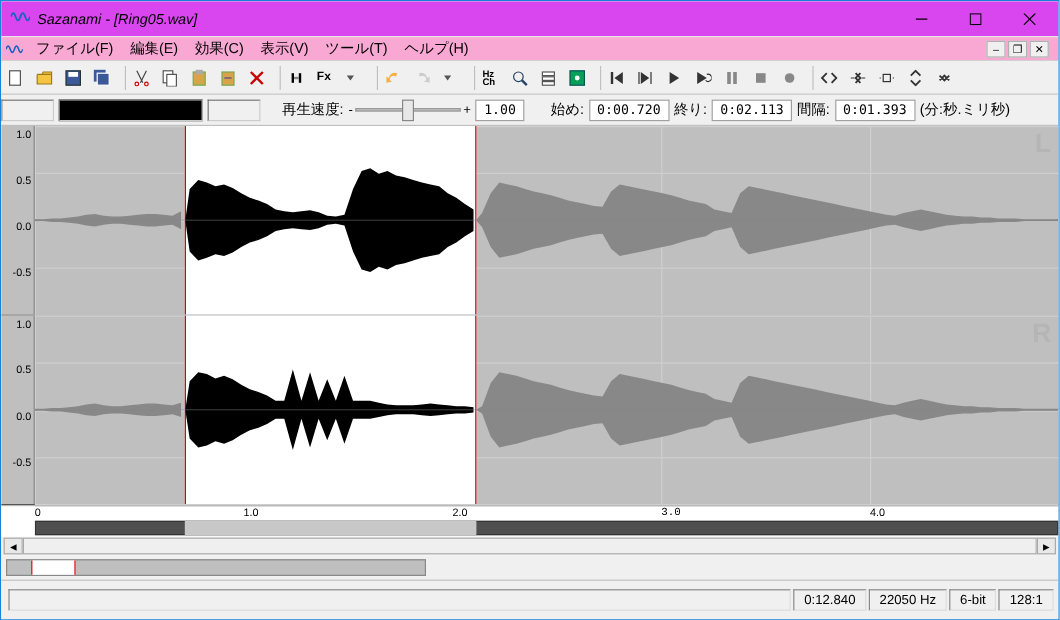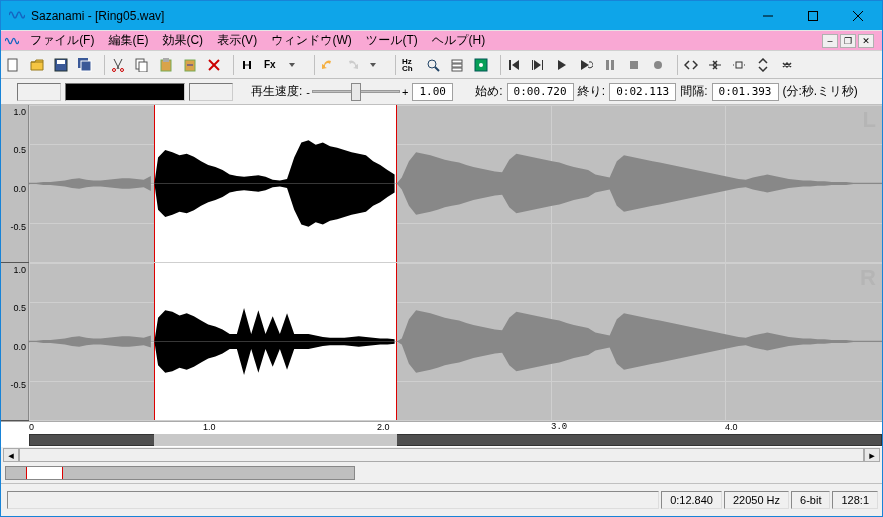--- a/index.html
+++ b/index.html
@@ -1,29 +1,29 @@
 <!DOCTYPE html>
 <html><head>
 <meta charset="utf-8">
 <style>
 * { margin: 0; padding: 0; box-sizing: border-box; }
 body { font-family: "Meiryo", "MS Gothic", sans-serif; font-size: 11px; background: #fff; width: 883px; height: 517px; overflow: hidden; border: 1px solid #1883d7; display: flex; flex-direction: column; }
-.titlebar { height: 30px; background: #0ea5e9; display: flex; align-items: center; padding: 0 2px 0 8px; border-bottom: 1px solid #e5e5e5; }
+.titlebar { height: 30px; background: #d946ef; display: flex; align-items: center; padding: 0 2px 0 8px; border-bottom: 1px solid #e5e5e5; font-style: italic; }
 .titlebar .appicon svg { width: 16px; height: 16px; }
 .titlebar .title { margin-left: 6px; font-size: 12px; color: #000; flex: 1; }
 .titlebar .winbtn { width: 45px; height: 29px; display: flex; align-items: center; justify-content: center; color: #000; cursor: default; }
 .menubar { height: 20px; display: flex; align-items: center; padding: 0 4px; background: #f9a8d4; border-bottom: 1px solid #d0d0d0; }
 .menubar .appicon { margin-right: 4px; display: flex; }
 .menu-item { padding: 2px 7px; cursor: default; font-size: 12px; }
 .mdi-controls { margin-left: auto; display: flex; gap: 2px; padding-right: 4px;}
 .mdi-btn { width: 16px; height: 14px; display:flex; align-items:center; justify-content:center; border:1px solid #b0b0b0; background:#f0f0f0; font-size:9px; cursor:default;}
 .toolbar { height: 28px; background: #f0f0f0; border-bottom: 1px solid #c0c0c0; display: flex; align-items: center; padding: 0 4px; gap: 2px; }
 .tbtn { width: 22px; height: 22px; display: flex; align-items: center; cursor: default; border: 1px solid transparent; border-radius: 2px; }
 .tsep { width: 1px; height: 20px; background: #c0c0c0; margin: 0 3px; }
-.infobar { height: 26px; background: #f0f0f0; border-bottom: 1px solid #c0c0c0; display: flex; align-items: center; padding: 0 16px; gap: 4px; font-size: 11px; }
+.infobar { height: 26px; background: #f0f0f0; border-bottom: 1px solid #c0c0c0; display: flex; align-items: center; padding: 0 0; gap: 4px; font-size: 11px; }
 .swatch { width: 44px; height: 18px; border: 1px inset #ccc; }
 .swatch.black { background: #000; width: 120px; }
 .swatch.grey { background: #f0f0f0; }
 .lbl { font-size: 12px; }
 .slider-wrap { display: flex; align-items: center; gap: 2px; }
 .slider-wrap input[type=range] { width: 88px; }
 .valbox { display: inline-flex; align-items: center; height: 18px; padding: 0 6px; border: 1px solid #a0a0a0; background: #fff; font-size: 11px; min-width: 54px; justify-content: flex-end; font-family: monospace;}
 .valbox.small { min-width: 36px; justify-content:center;}
 .wave-area { flex: 1; background: #fff; position: relative; display:flex; flex-direction:column;}
 .channel { flex:1; position:relative; border-bottom:1px solid #555;}
@@ -83,21 +83,20 @@
 <div class="menubar">
   <span class="appicon">
       <svg width="14" height="14" viewBox="0 0 16 16">
         <path d="M0 8 Q2 2 4 8 T8 8 T12 8 T16 8" stroke="#1565c0" stroke-width="1.5" fill="none"></path>
       </svg>
     </span>
   <span class="menu-item">ファイル(F)</span>
   <span class="menu-item">編集(E)</span>
   <span class="menu-item">効果(C)</span>
   <span class="menu-item">表示(V)</span>
-  <span class="menu-item">ウィンドウ(W)</span>
   <span class="menu-item">ツール(T)</span>
   <span class="menu-item">ヘルプ(H)</span>
   <div class="mdi-controls">
     <div class="mdi-btn">–</div>
     <div class="mdi-btn">❐</div>
     <div class="mdi-btn">✕</div>
   </div>
 </div>
 
 <div class="toolbar">

